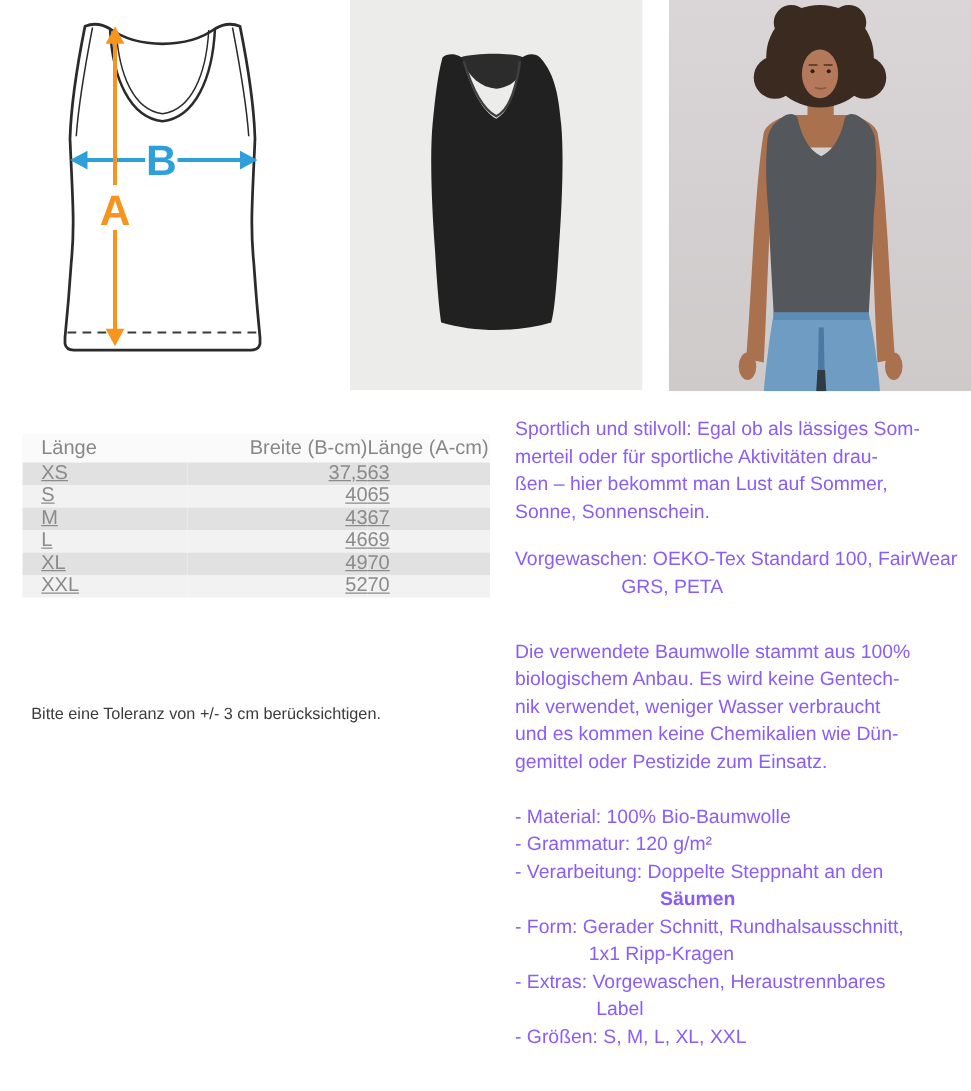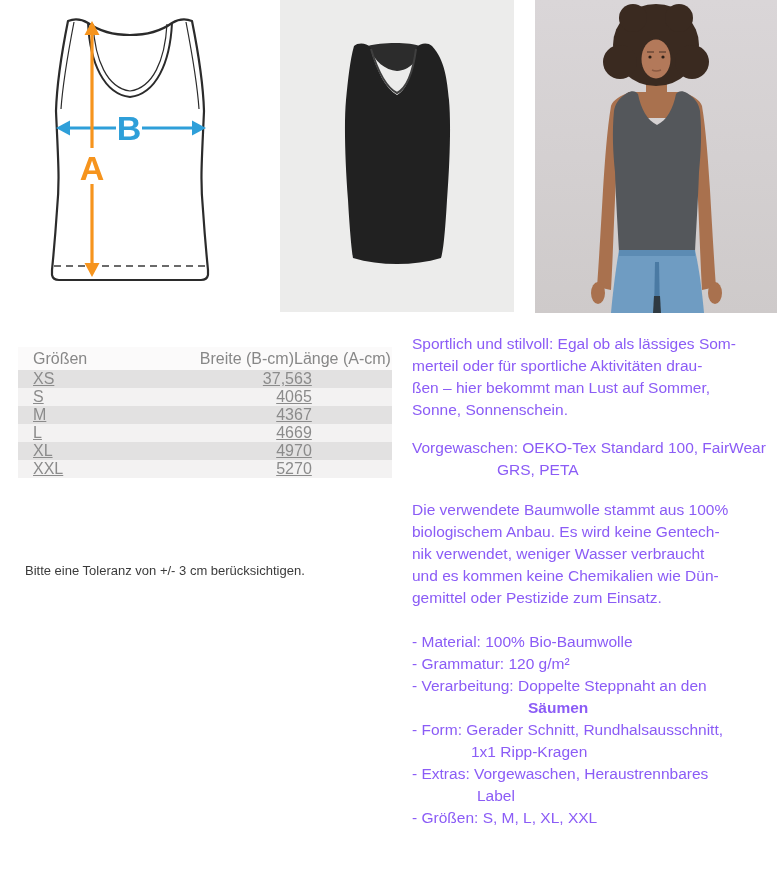--- a/index.html
+++ b/index.html
@@ -31,21 +31,21 @@
     position:absolute;left:25px;top:563px;font-size:13px;color:#3b3b3b;
     white-space:nowrap;
   }
   
   .description{
     position:absolute;left:412px;top:333px;width:362px;
     font-size:15.5px;line-height:22px;color:#8b5cf6;
   }
   .description .line{white-space:nowrap;}
   .p2{margin-top:16px;}
-  .p3{margin-top:18px;}
+  .p3{margin-top:30px;}
   .specs{margin-top:22px;}
   .ind-cert{padding-left:84px;}
   .ind-cert2{padding-left:85px;}
   .ind-saeumen{padding-left:116px;font-weight:bold;}
   .ind-kragen{padding-left:59px;}
   .ind-label{padding-left:65px;}
 </style>
 </head>
 <body>
 
@@ -169,21 +169,21 @@
       <circle cx="115" cy="57" r="1.6" fill="#2e2018"></circle>
       <circle cx="128" cy="57" r="1.6" fill="#2e2018"></circle>
       <path d="M 112,52 L 119,52 M 124,52 L 131,52" stroke="#4a3326" stroke-width="1.2" fill="none"></path>
       <path d="M 117,70 Q 121,72 126,70" stroke="#8b5a42" stroke-width="1.4" fill="none"></path>
     </g>
   </svg>
 
   <table class="size-table">
     <thead>
       <tr>
-        <th>Größen</th>
+        <th>Länge</th>
         <th>Breite (B-cm)</th>
         <th>Länge (A-cm)</th>
       </tr>
     </thead>
     <tbody>
       <tr>
         <td>XS</td>
         <td>37,5</td>
         <td>63</td>
       </tr>

